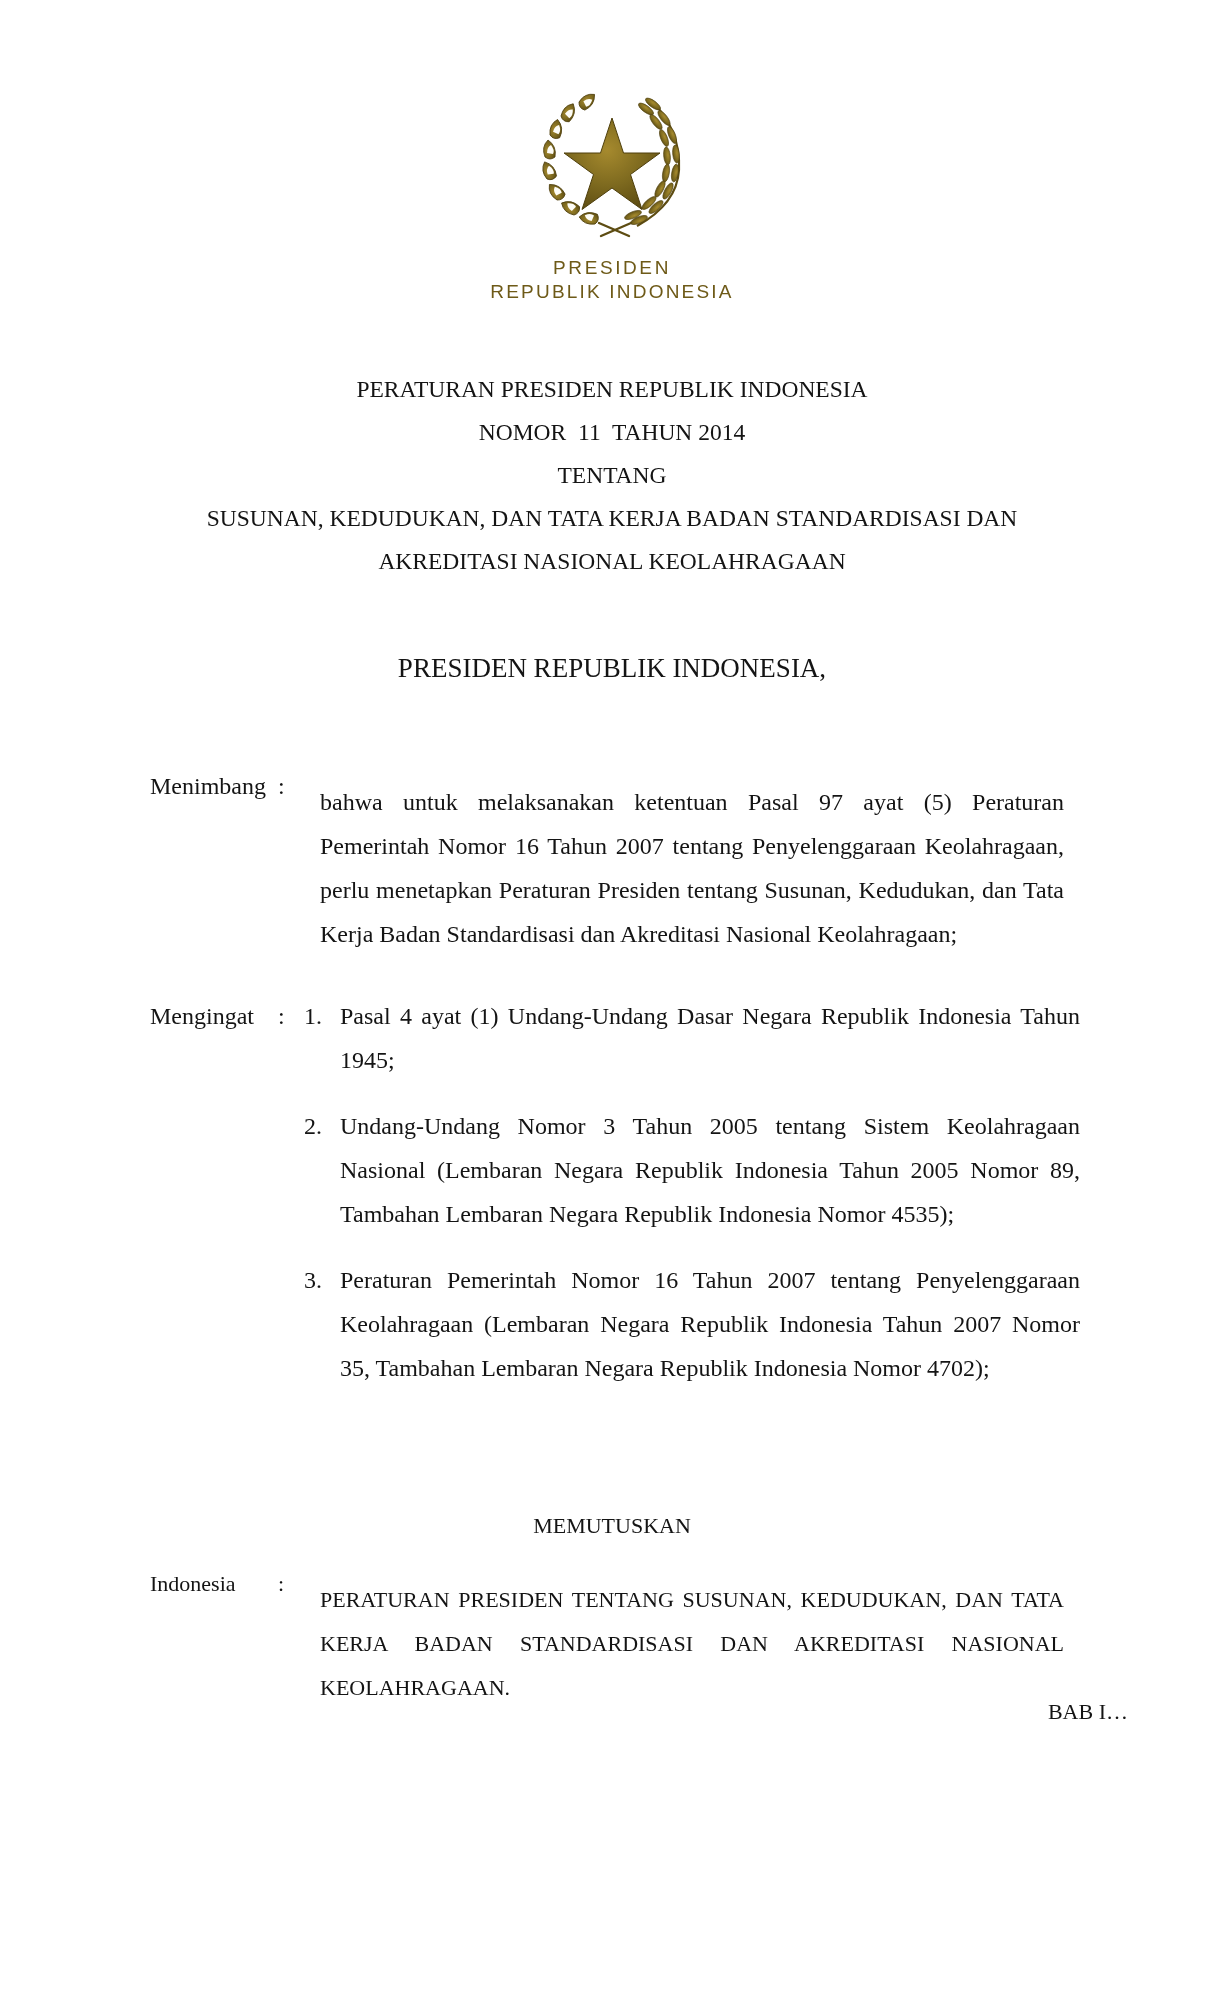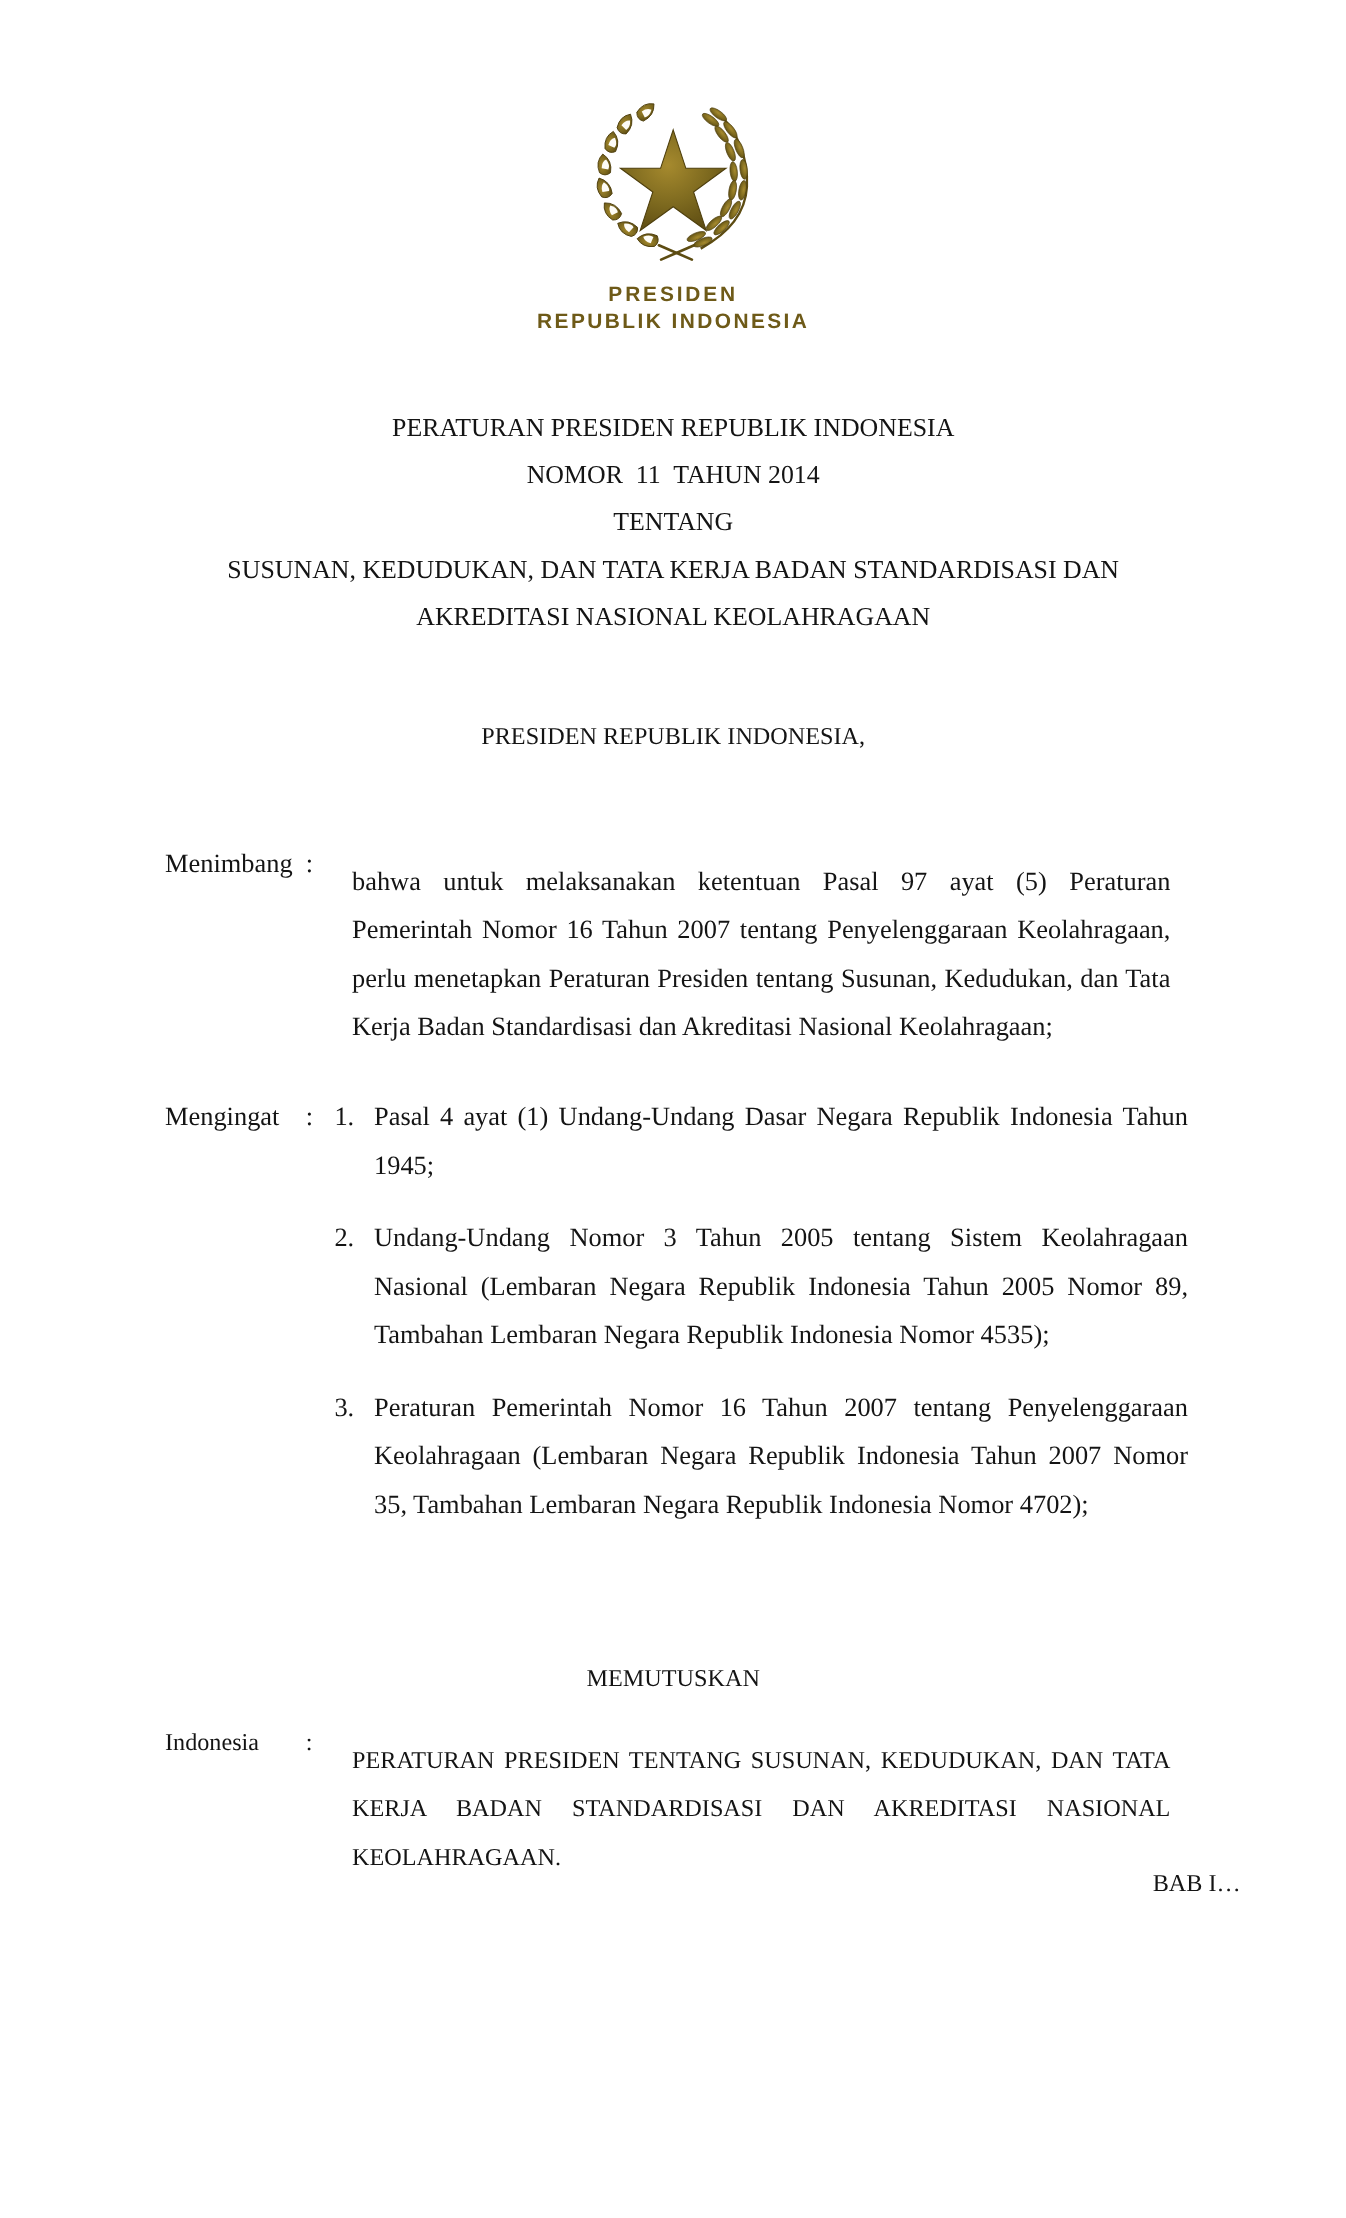--- a/index.html
+++ b/index.html
@@ -34,21 +34,21 @@
     display: inline-block;
     width: 186px;
     height: 168px;
     line-height: 0;
   }
   .emblem svg { display: block; width: 186px; height: 168px; }
 
   .emblem-caption {
     margin-top: 6px;
     font-family: "Liberation Sans", "DejaVu Sans", sans-serif;
-    font-weight: bold;
+    font-weight: normal;
     color: #6e5a18;
     letter-spacing: 2.0px;
     line-height: 1.28;
   }
   .emblem-caption .line1 { font-size: 19px; letter-spacing: 2.6px; }
   .emblem-caption .line2 { font-size: 19px; letter-spacing: 2.2px; }
 
   
   .title-block {
     position: absolute;
@@ -65,21 +65,21 @@
 
   
   .invocation {
     position: absolute;
     left: 96px;
     right: 96px;
     top: 622px;
     text-align: center;
   }
   .invocation .l1 { font-size: 23.5px; line-height: 43px; }
-  .invocation .l2 { font-size: 22px; line-height: 43px; margin-top: 25px; }
+  .invocation .l2 { font-size: 27px; line-height: 43px; margin-top: 25px; }
 
   
   .clauses {
     position: absolute;
     left: 150px;
     top: 764px;
     width: 930px;
   }
   .clause-row {
     display: flex;

